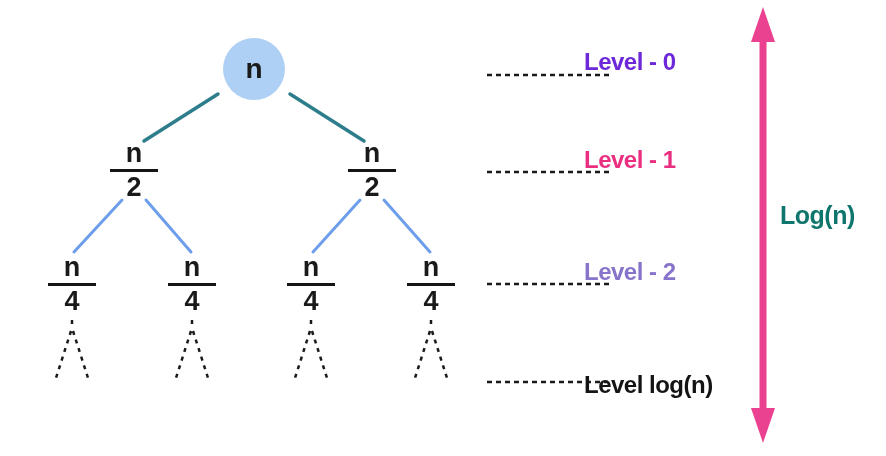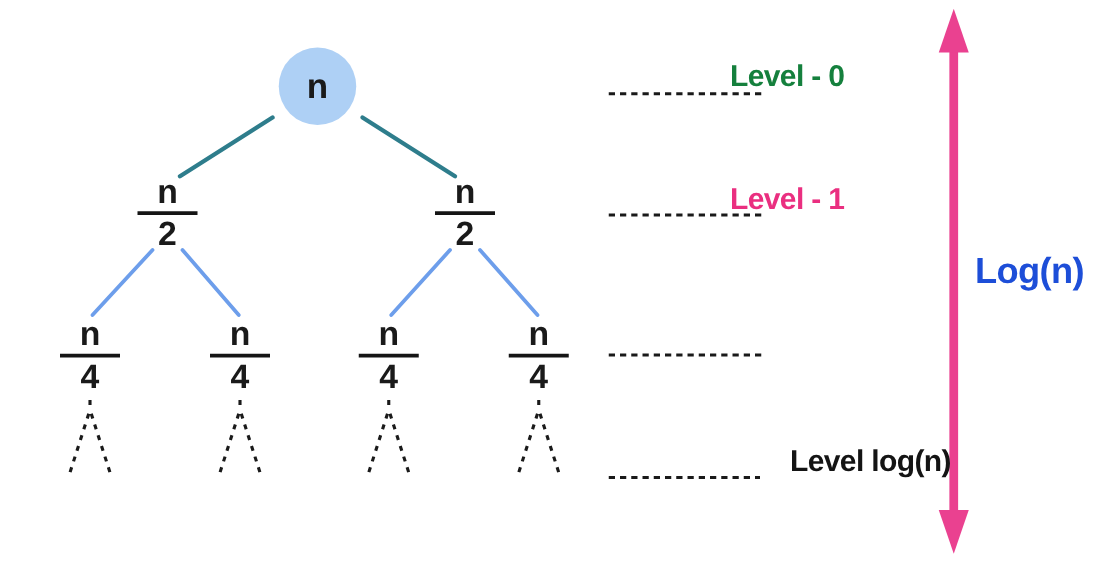--- a/index.html
+++ b/index.html
@@ -25,24 +25,24 @@
   .lvl2-b{left:168px;top:253px;}
   .lvl2-c{left:287px;top:253px;}
   .lvl2-d{left:407px;top:253px;}
   .level-label{
     position:absolute;left:584px;font-size:24px;font-weight:bold;
     line-height:26px;white-space:nowrap;letter-spacing:-0.5px;
   }
   .level-0{top:49px;}
   .level-1{top:147px;}
   .level-2{top:259px;}
-  .level-log{top:357px;margin-left:48px;}
+  .level-log{top:372px;}
   .arrow-label{
-    position:absolute;left:780px;top:201px;font-size:29px;font-weight:bold;
-    color:#1d4ed8;white-space:nowrap;letter-spacing:-0.5px;
+    position:absolute;left:780px;top:201px;font-size:25px;font-weight:bold;
+    color:#0f766e;white-space:nowrap;letter-spacing:-0.5px;
   }
 </style>
 </head>
 <body>
 
 <div id="canvas">
 
   <svg id="edges-layer" viewBox="0 0 886 456" xmlns="http://www.w3.org/2000/svg">
 
     <line x1="218" y1="94" x2="144" y2="141" stroke-width="3.5" stroke-linecap="round" stroke="#2e7d8c"></line>
@@ -107,19 +107,20 @@
   </div>
   <div class="fraction lvl2-c">
     <div class="frac-num">n</div>
     <div class="frac-den">4</div>
   </div>
   <div class="fraction lvl2-d">
     <div class="frac-num">n</div>
     <div class="frac-den">4</div>
   </div>
 
-  <div class="level-label level-0" style="color: #15803d;">Level - 0</div>
+  <div class="level-label level-0" style="color: #6d28d9;">Level - 0</div>
   <div class="level-label level-1" style="color: rgb(234, 47, 128); text-align: center;">Level - 1</div>
+  <div class="level-label level-2" style="color: rgb(136, 116, 202);">Level - 2</div>
   <div class="level-label level-log" style="color: rgb(20, 20, 20);">Level log(n)</div>
 
   <div class="arrow-label">Log(n)</div>
 
 </div>
 
 </body></html>

